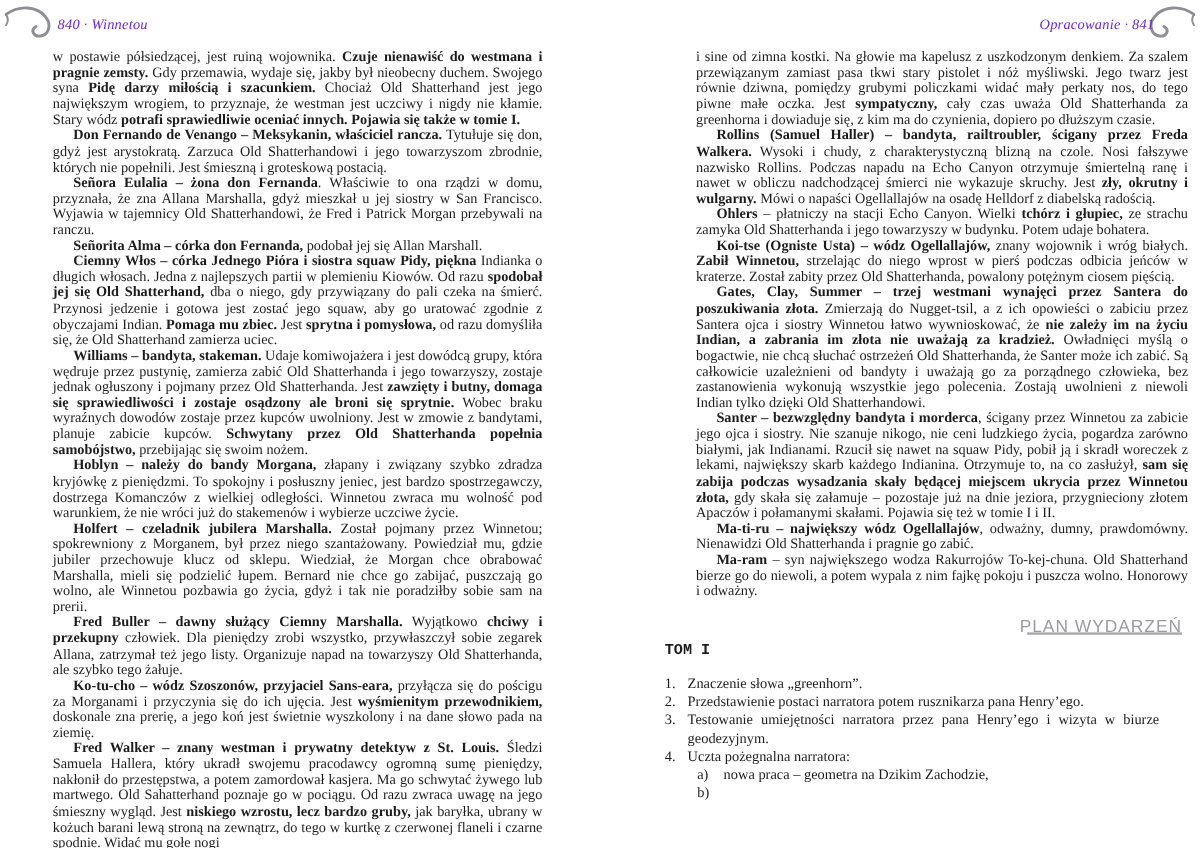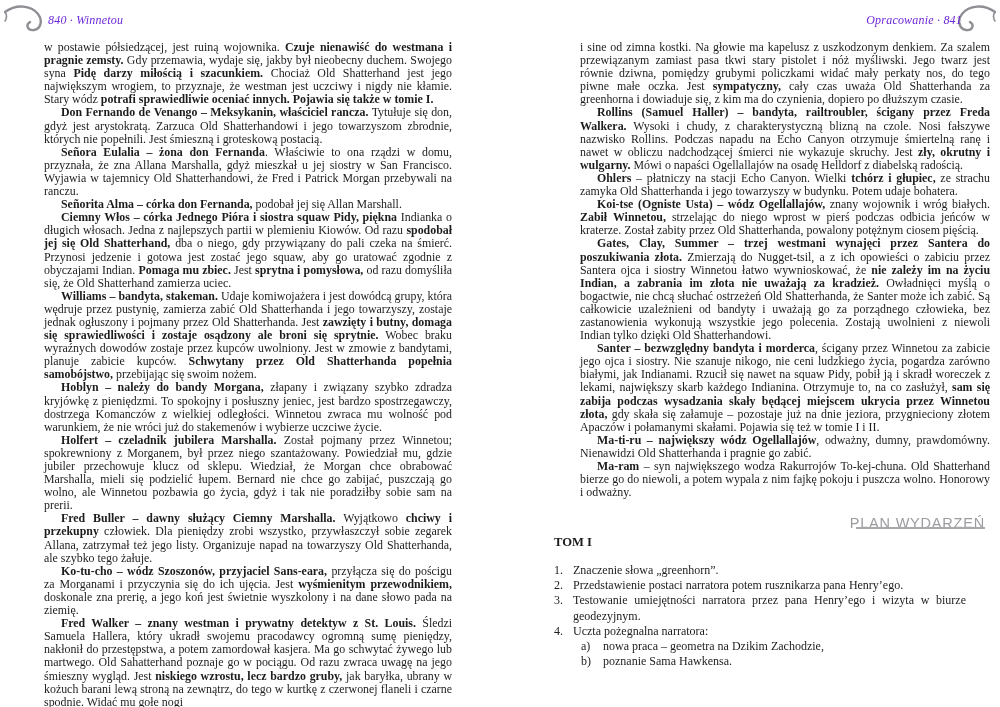--- a/index.html
+++ b/index.html
@@ -39,21 +39,21 @@
     margin-top:12px;
   }
   .plan-rule {
     position:absolute; top:527px; right:15px;
     width:129px; height:1.5px; background:#a8a8ac;
   }
   .plan-body {
     position:absolute; left:554px; top:535px; width:412px;
     font-size:12px;
   }
-  .tom-heading { font-weight:bold; font-size:12.6px; margin-bottom:13px; }
+  .tom-heading { font-weight:bold; font-size:12.6px; margin-bottom:13px;font-family:Liberation Mono, monospace; }
   .plan-item { display:flex; line-height:15.2px; }
   .plan-item .num { flex:0 0 19px; }
   .plan-item .txt { flex:1; text-align:justify; }
   .sub-item { display:flex; line-height:15.2px; padding-left:27px; }
   .sub-item .sub-label { flex:0 0 22px; }
   .sub-item .sub-txt { flex:1; }
 </style>
 </head>
 <body>
 
@@ -126,18 +126,17 @@
         <div class="plan-item">
           <span class="num">4.</span>
           <span class="txt">Uczta pożegnalna narratora:</span>
         </div>
         <div class="sub-item">
           <span class="sub-label">a)</span>
           <span class="sub-txt">nowa praca – geometra na Dzikim Zachodzie,</span>
         </div>
         <div class="sub-item">
           <span class="sub-label">b)</span>
-          <span class="sub-txt">poznanie Sama Hawkensa.</span>
         </div>
       </div>
   </div>
 
 </div>
 
 </body></html>

